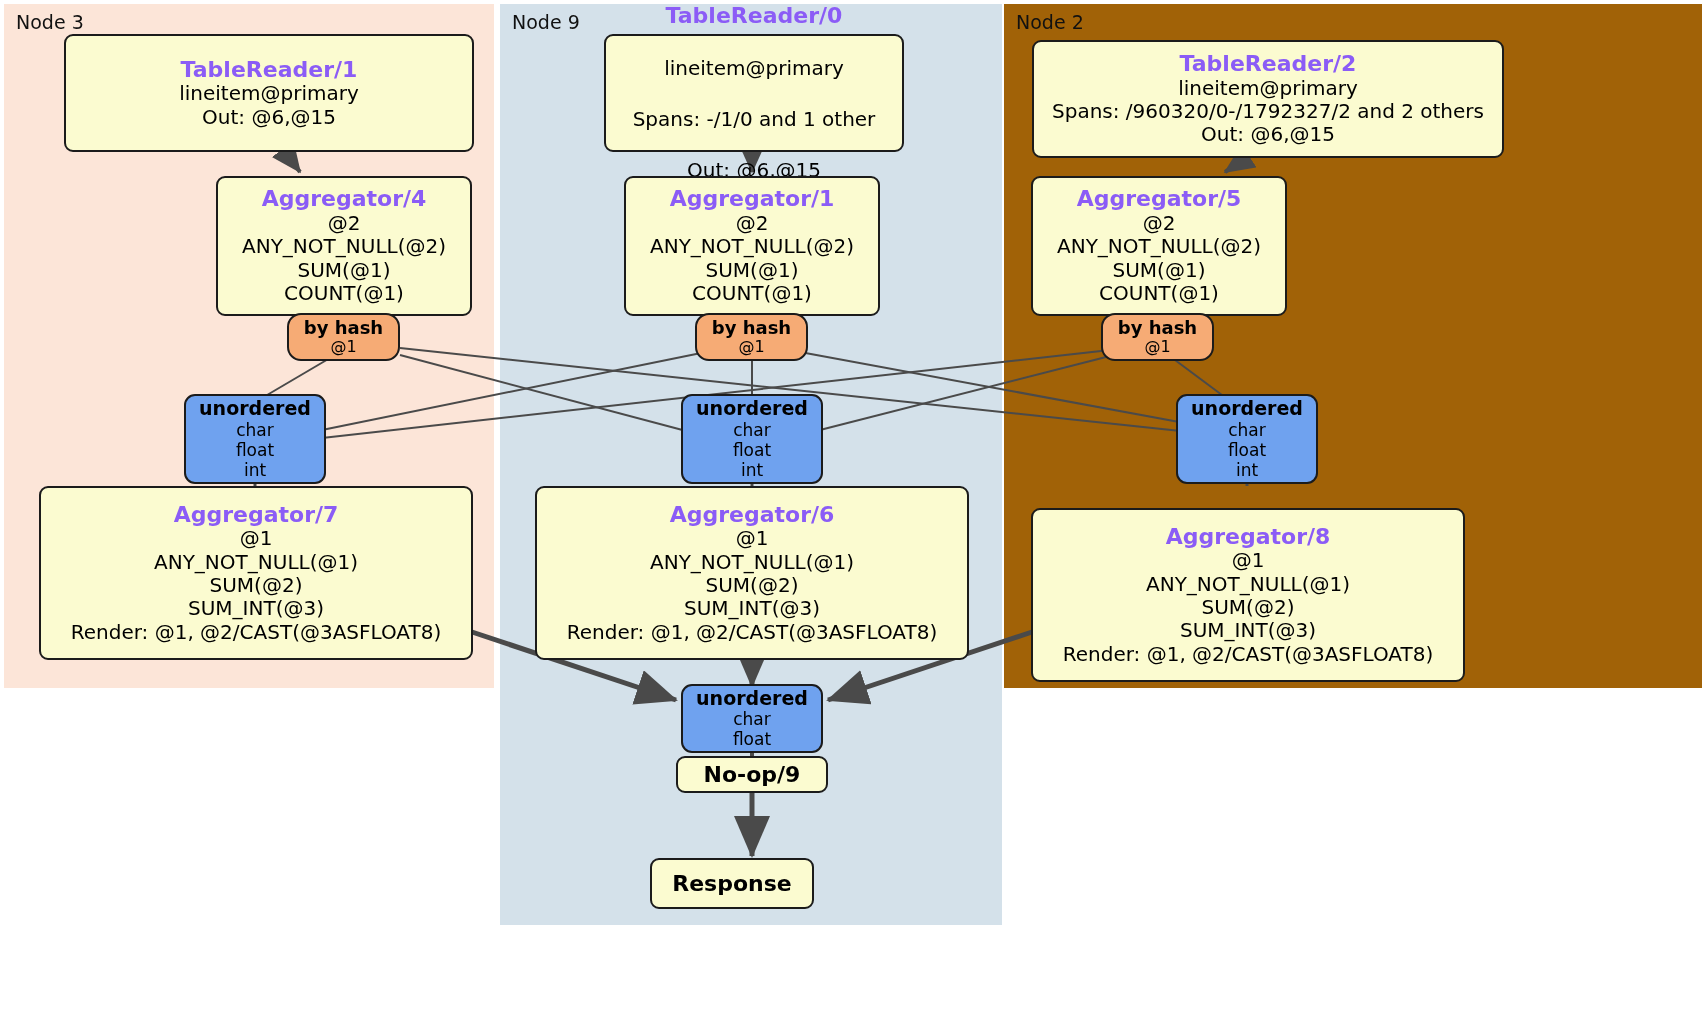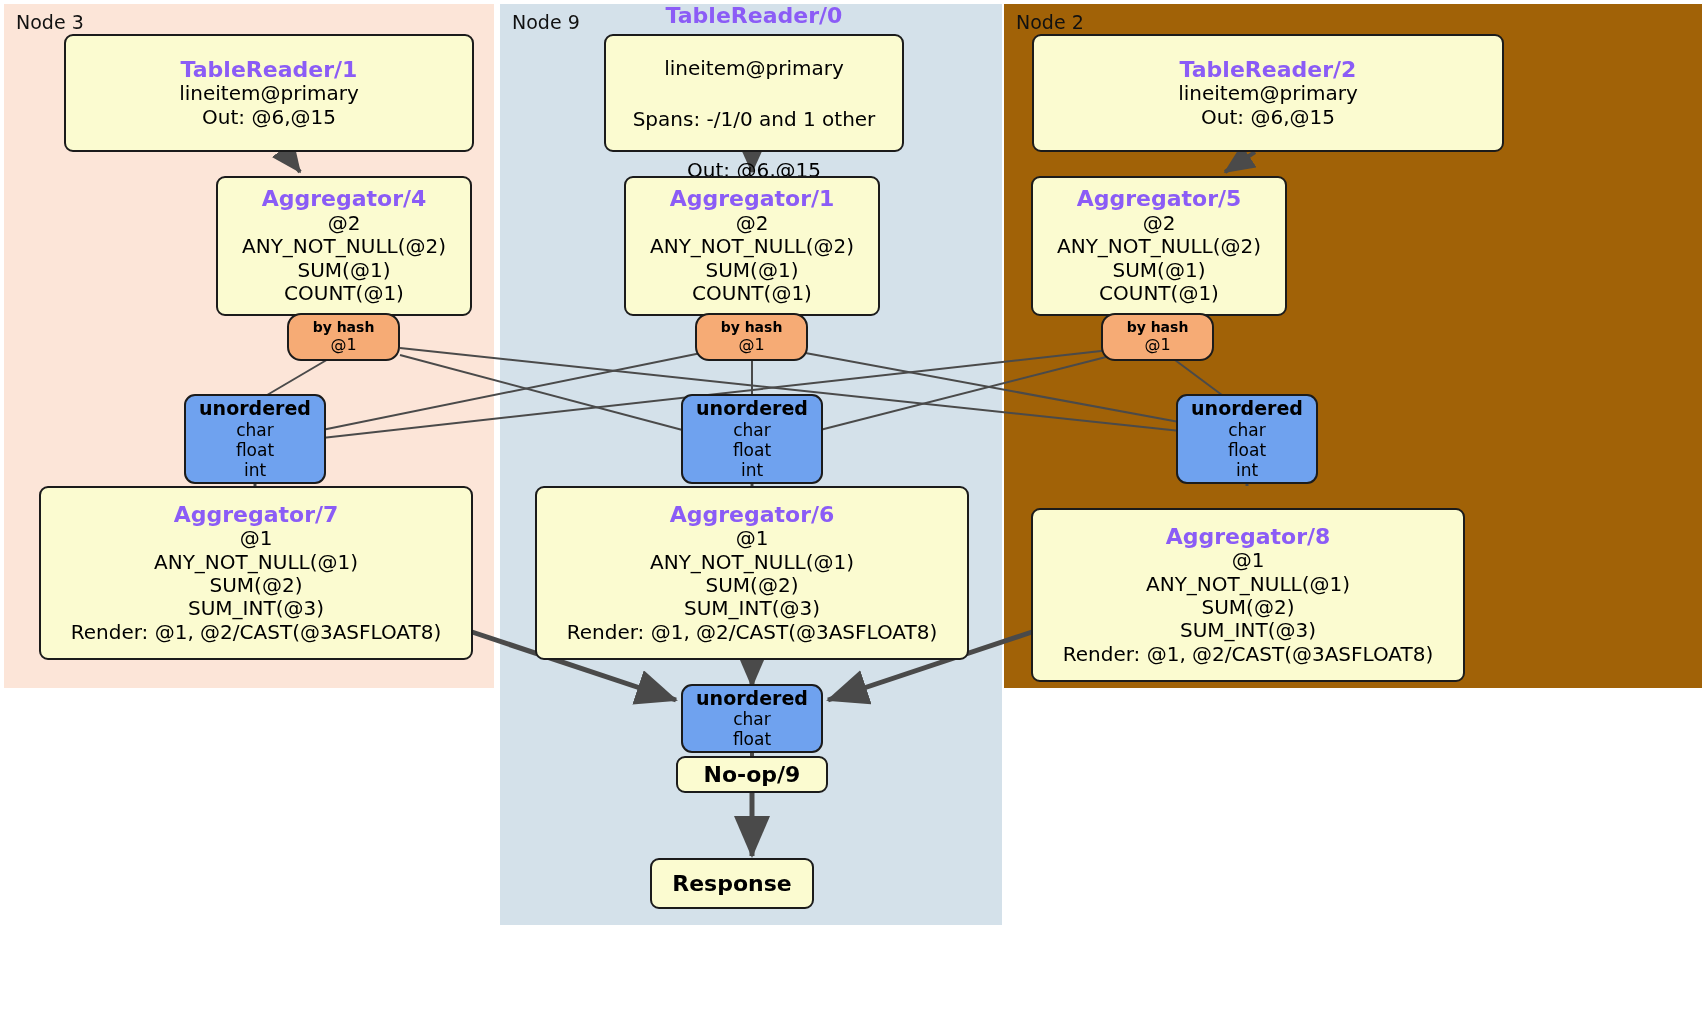--- a/index.html
+++ b/index.html
@@ -14,21 +14,21 @@
 
   .box{position:absolute;box-sizing:border-box;border:2px solid #1b1b1b;
        border-radius:9px;text-align:center;display:flex;flex-direction:column;
        align-items:center;justify-content:center;}
   .proc{background:#fbfbd0;}
   .router{background:#f6ab75;border-radius:14px;}
   .sync{background:#6fa2ef;border-radius:11px;}
 
   .t-title{font-weight:bold;font-size:22px;line-height:1.16;color:#8b5cf6;}
   .t-line{font-size:20px;line-height:1.17;color:#000;white-space:nowrap;}
-  .r-title{font-weight:bold;font-size:14px;line-height:1.12;color:#000;}
+  .r-title{font-weight:bold;font-size:18px;line-height:1.12;color:#000;}
   .r-line{font-size:16px;line-height:1.12;color:#000;}
   .s-title{font-weight:bold;font-size:19px;line-height:1.15;color:#000;}
   .s-line{font-size:17px;line-height:1.18;color:#000;}
   .small-title{font-weight:bold;font-size:22px;color:#000;}
 </style>
 </head>
 <body>
 
 <div id="canvas">
 
@@ -89,23 +89,24 @@
     <div class="t-line">Out: @6,@15</div>
   </div>
 
   <div class="box proc" style="left:604px;top:34px;width:300px;height:118px;gap:28px;">
     <div class="t-title">TableReader/0</div>
     <div class="t-line">lineitem@primary</div>
     <div class="t-line">Spans: -/1/0 and 1 other</div>
     <div class="t-line">Out: @6,@15</div>
   </div>
 
-  <div class="box proc" style="left:1032px;top:34px;width:472px;height:118px;">
+  <div class="box proc" style="left:1032px;top:40px;width:472px;height:118px;">
     <div class="t-title">TableReader/2</div>
     <div class="t-line">lineitem@primary</div>
+    <div class="t-line">Spans: /960320/0-/1792327/2 and 2 others</div>
     <div class="t-line">Out: @6,@15</div>
   </div>
 
   <div class="box proc" style="left:216px;top:176px;width:256px;height:140px;">
     <div class="t-title">Aggregator/4</div>
     <div class="t-line">@2</div>
     <div class="t-line">ANY_NOT_NULL(@2)</div>
     <div class="t-line">SUM(@1)</div>
     <div class="t-line">COUNT(@1)</div>
   </div>

